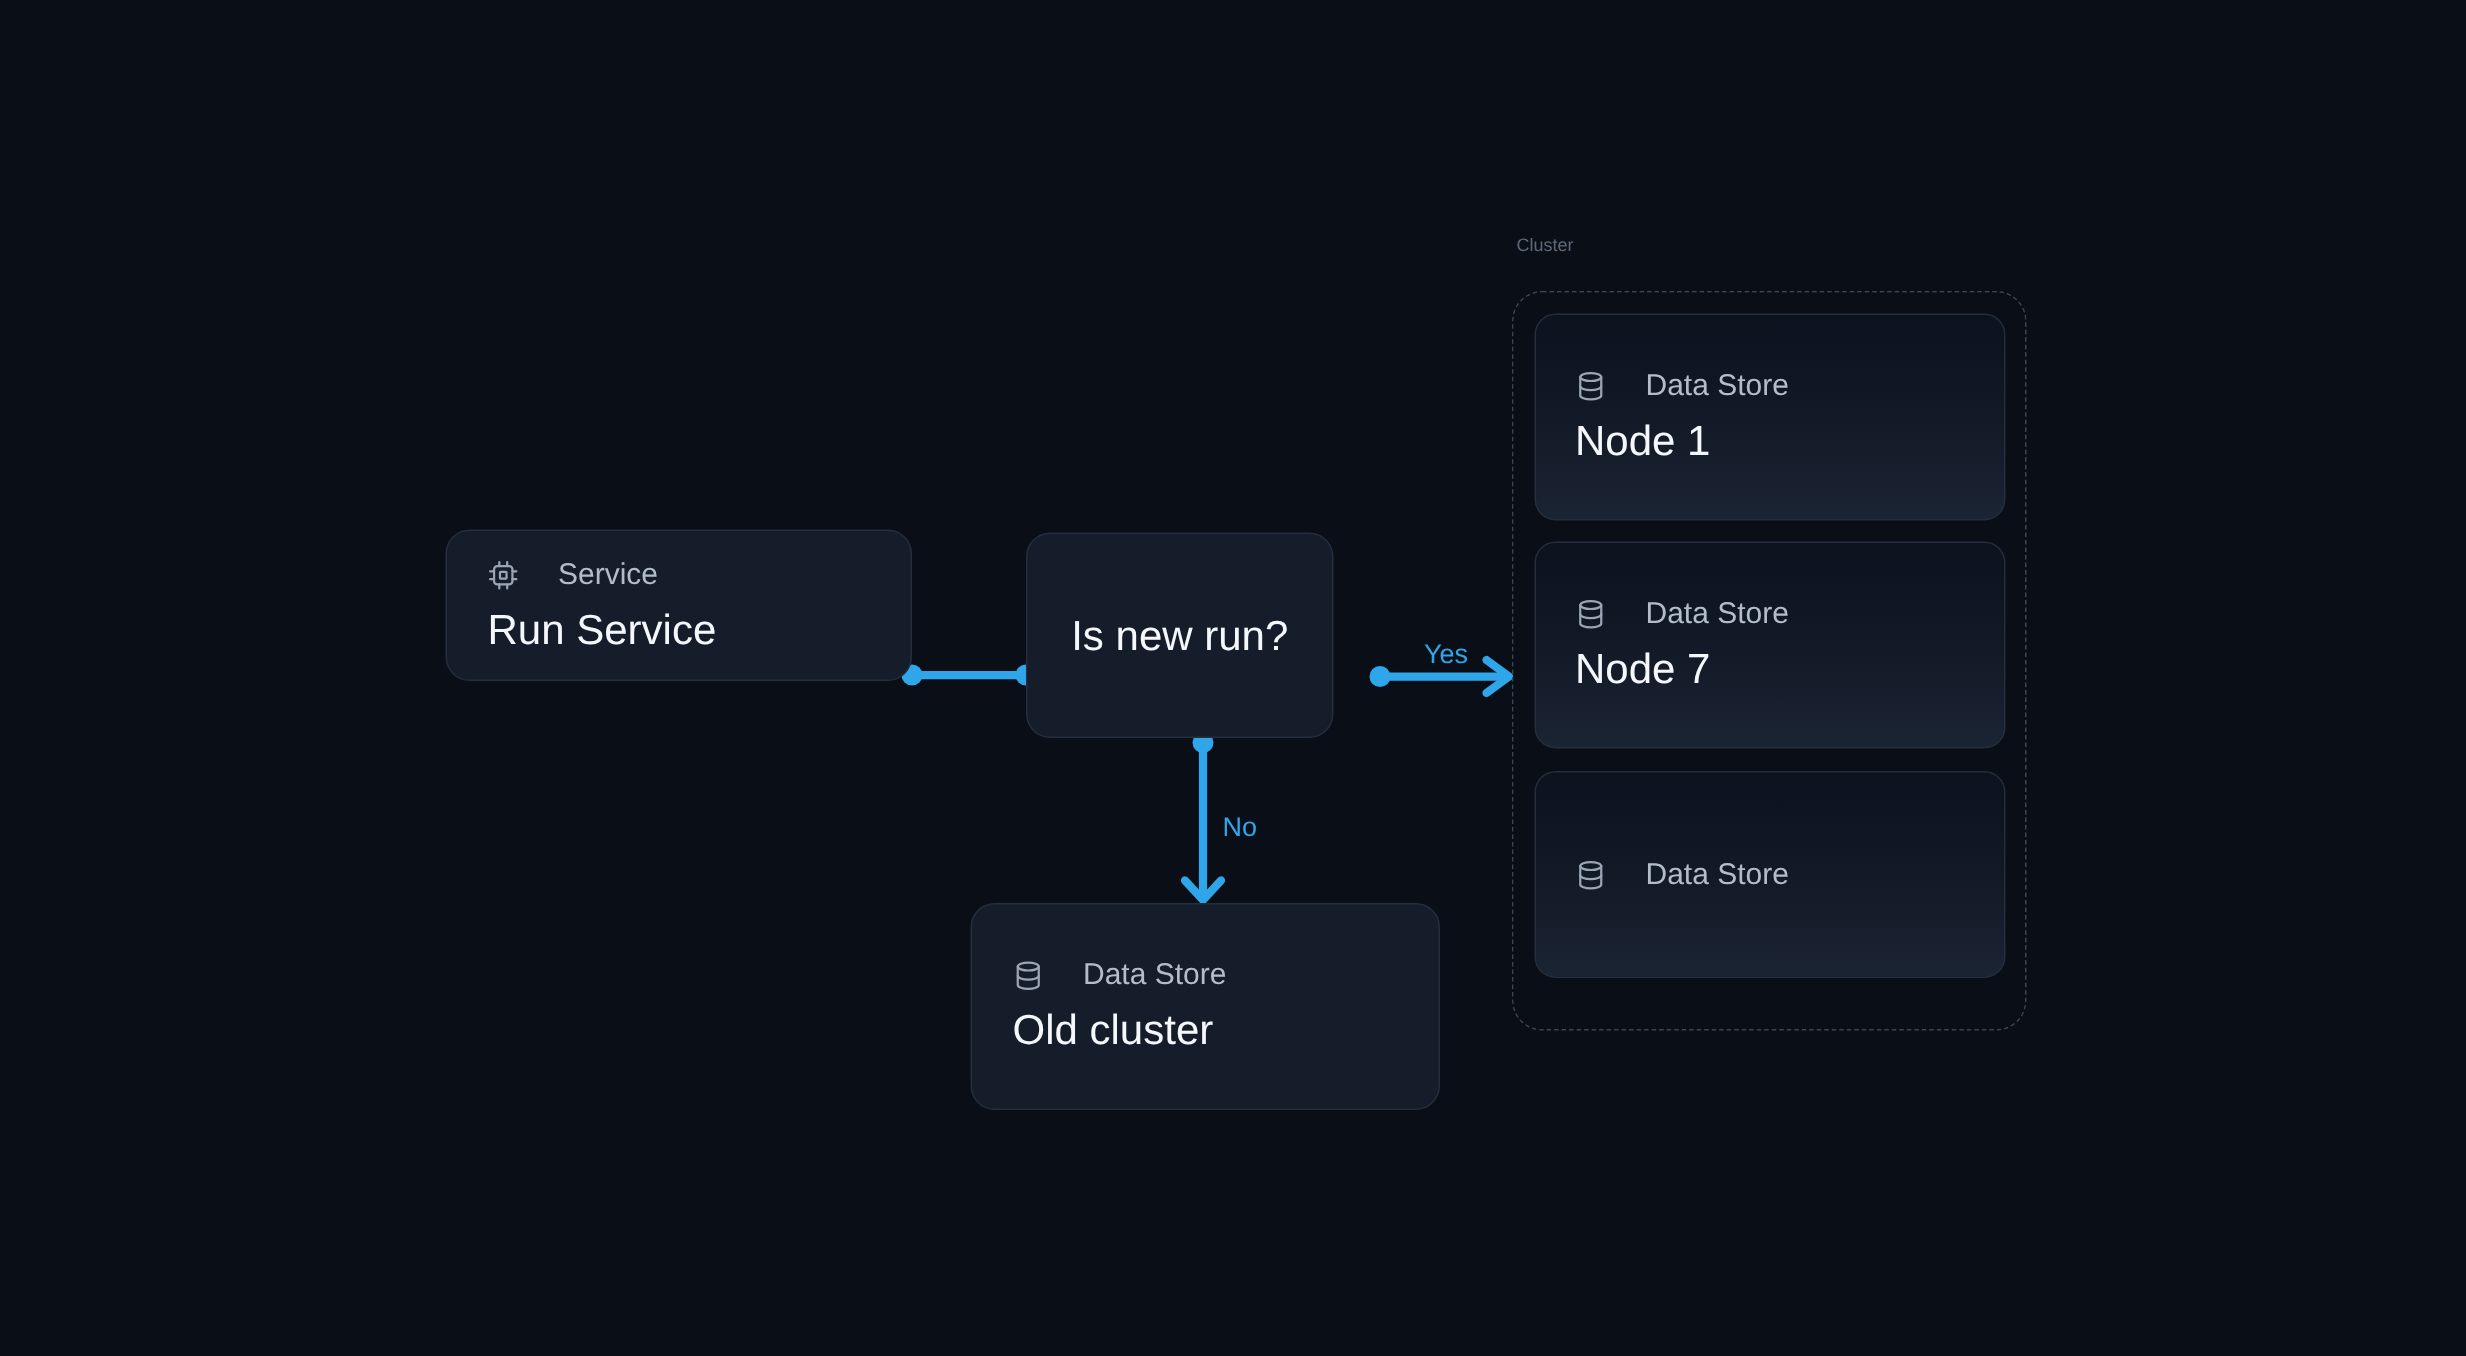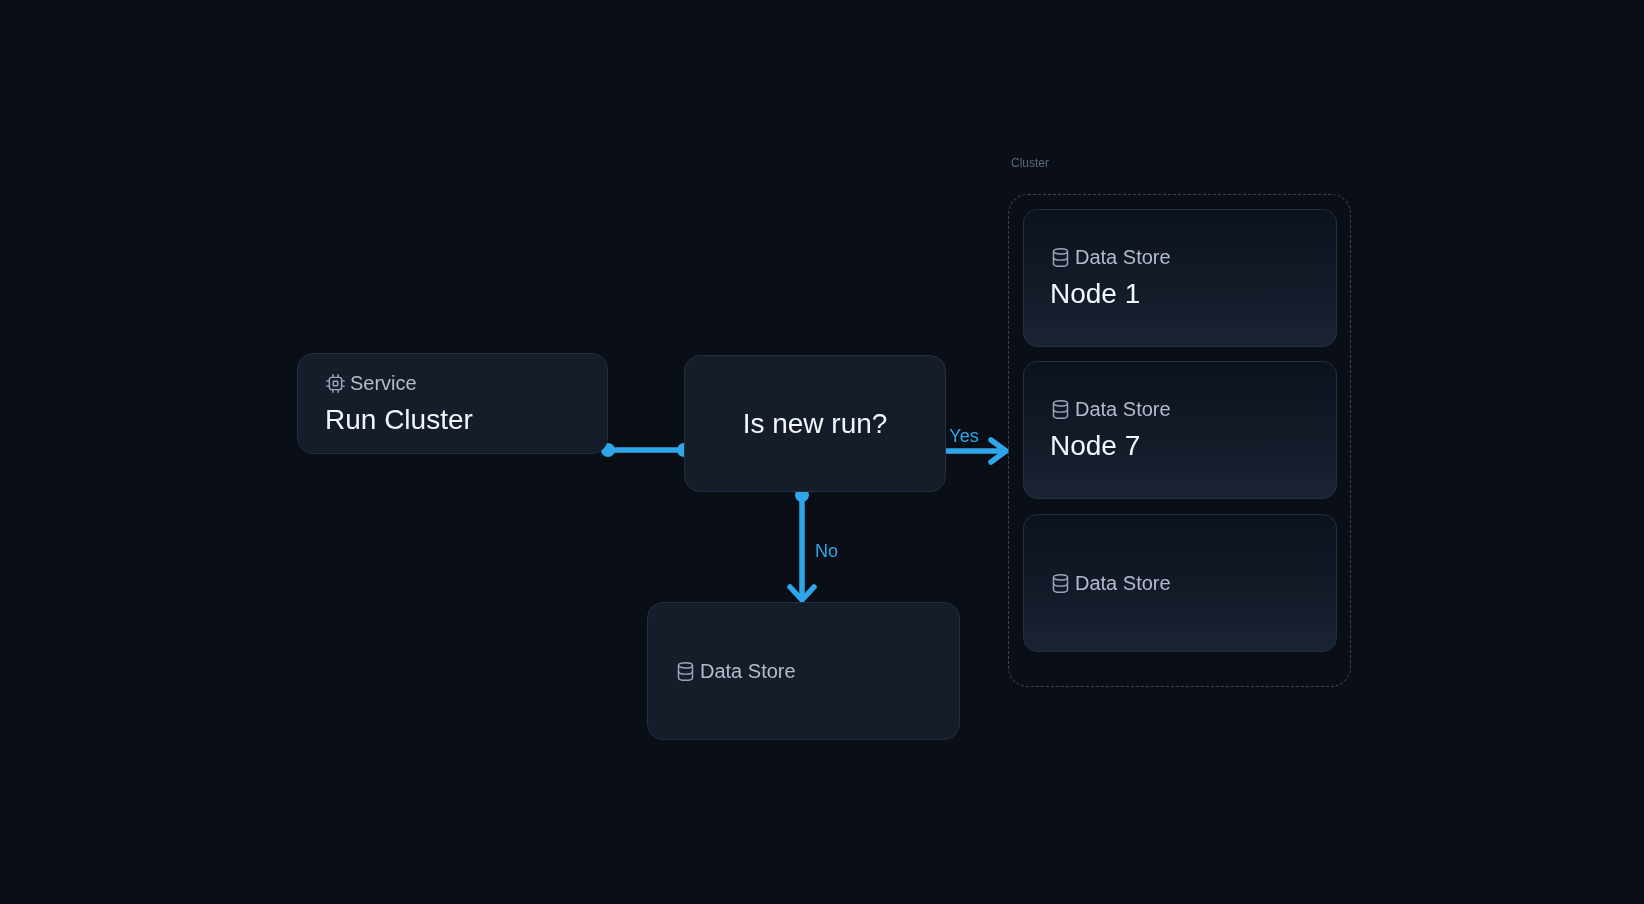--- a/index.html
+++ b/index.html
@@ -22,25 +22,25 @@
 
   .node { position: absolute; border-radius: 16px; }
 
   .box {
     background: var(--box-fill, #161d2a);
     border: 1px solid var(--box-border, #242e3d);
     display: flex; flex-direction: column; justify-content: center;
     padding: 0 27px;
   }
   .box-service  { left: 297px; top: 353px; width: 311px; height: 101px; }
-  .box-decision { left: 684px; top: 355px; width: 262px; height: 137px;
+  .box-decision { left: 684px; top: 355px; width: 205px; height: 137px;
                   align-items: center; }
   .box-old      { left: 647px; top: 602px; width: 313px; height: 138px; }
 
-  .type-row { display: flex; align-items: center; gap: 4px; }
+  .type-row { display: flex; align-items: center; gap: 26px; }
   .type-label { color: var(--type-label-text, #b2bdcb); font-size: 20px; }
   .icon { display: inline-flex; color: #9aa6b6; }
   .icon svg { width: 21px; height: 21px; }
   .node-name { color: var(--name-text, #f4f7fb); font-size: 28px; margin-top: 9px; }
   .decision-text { color: var(--name-text, #f4f7fb); font-size: 28px; }
 
   .cluster-box {
     position: absolute; left: 1008px; top: 194px; width: 343px; height: 493px;
     border: 1.5px dashed var(--cluster-border, #3c4657);
     border-radius: 20px;
@@ -96,38 +96,39 @@
     <div class="type-row">
       <span class="icon">
         <svg viewBox="0 0 24 24" fill="none" stroke="currentColor" stroke-width="1.7" stroke-linecap="round">
           <rect x="5" y="5" width="14" height="14" rx="2.5"></rect>
           <rect x="9.5" y="9.5" width="5" height="5" rx="0.5"></rect>
           <path d="M9 2v3M15 2v3M9 19v3M15 19v3M2 9h3M2 15h3M19 9h3M19 15h3"></path>
         </svg>
       </span>
       <span class="type-label">Service</span>
     </div>
-    <div class="node-name">Run Cluster</div>
+    <div class="node-name">Run Service</div>
   </div>
 
   <div class="node box box-decision">
     <div class="decision-text">Is new run?</div>
   </div>
 
   <div class="node box box-old">
     <div class="type-row">
       <span class="icon">
         <svg viewBox="0 0 24 24" fill="none" stroke="currentColor" stroke-width="1.7" stroke-linecap="round" stroke-linejoin="round">
           <ellipse cx="12" cy="5" rx="8" ry="3"></ellipse>
           <path d="M4 5v14c0 1.66 3.58 3 8 3s8-1.34 8-3V5"></path>
           <path d="M4 12c0 1.66 3.58 3 8 3s8-1.34 8-3"></path>
         </svg>
       </span>
       <span class="type-label">Data Store</span>
     </div>
+    <div class="node-name">Old cluster</div>
   </div>
 
   <div class="cluster-label">Cluster</div>
   <div class="cluster-box">
 
     <div class="card card-1">
       <div class="type-row">
         <span class="icon">
           <svg viewBox="0 0 24 24" fill="none" stroke="currentColor" stroke-width="1.7" stroke-linecap="round" stroke-linejoin="round">
             <ellipse cx="12" cy="5" rx="8" ry="3"></ellipse>

